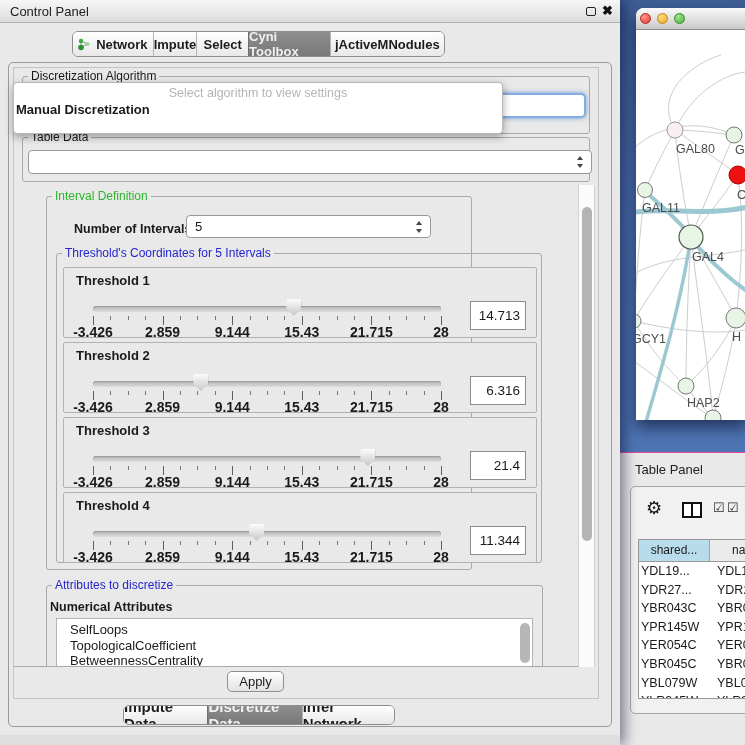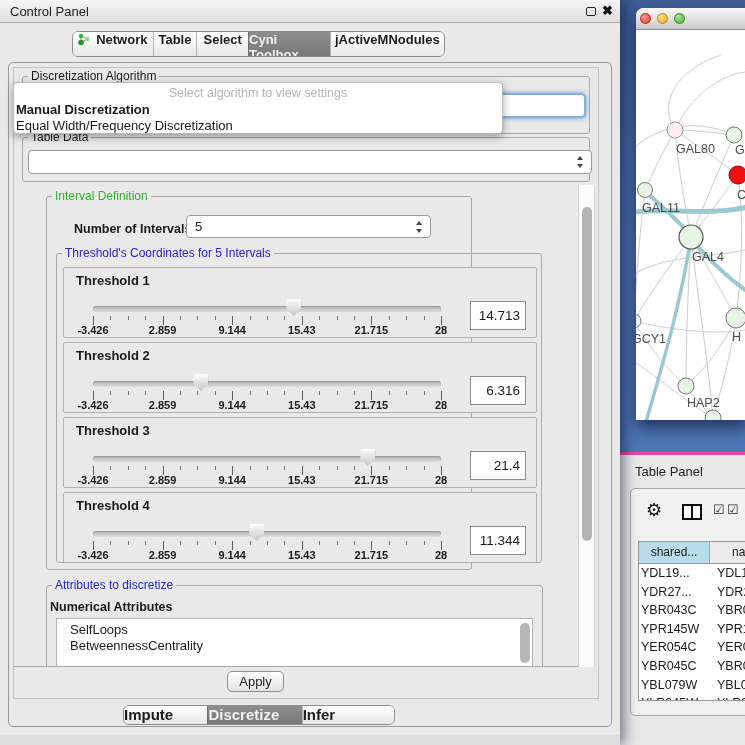--- a/index.html
+++ b/index.html
@@ -9,21 +9,21 @@
   .abs { position:absolute; }
 
   
   .control-panel { left:0; top:0; width:620px; height:745px; background:#e9e9e9; box-shadow:5px 0 12px rgba(0,0,40,.45); z-index:2; }
   .cp-titlebar { left:0; top:0; width:620px; height:23px; background:linear-gradient(#f6f6f6,#dddddd); border-bottom:1px solid #b0b0b0; }
   .cp-title { left:10px; top:4px; font-size:13px; color:#222; }
   .float-btn { right:24px; top:7px; width:10px; height:9px; border:1.5px solid #222; border-radius:2px; }
   .close-btn { right:7px; top:4px; font-size:13px; font-weight:bold; color:#111; line-height:14px; }
 
   .tabgroup { display:flex; border:1px solid #8e8e8e; border-radius:6px; overflow:hidden; background:#fff; }
-  .tabseg { display:flex; align-items:flex-start; justify-content:center; gap:5px; font-size:13px; font-weight:600; color:#1c1c1c;
+  .tabseg { display:flex; align-items:center; justify-content:center; gap:5px; font-size:13px; font-weight:600; color:#1c1c1c;
             background:linear-gradient(#ffffff,#e8e8e8); border-left:1px solid #b5b5b5; cursor:default; }
   .tabseg:first-child { border-left:none; }
   .tabseg.sel { background:linear-gradient(#8e8e8e,#787878); color:#f0f0f0; border-left-color:#6f6f6f; }
   .top-tabs { left:72px; top:31px; width:373px; height:26px; }
   .bottom-tabs { left:123px; top:705px; width:272px; height:20px; }
   .bottom-tabs .tabseg { font-size:15px; }
 
   .outer-panel { left:8px; top:62px; width:604px; height:665px; border:1px solid #9a9a9a; border-radius:5px; }
   .inner-panel { left:13px; top:67px; width:586px; height:632px; border:1px solid #c3c3c3; background:#e9e9e9; }
 
@@ -59,21 +59,21 @@
 
   .th-box { position:absolute; left:6px; width:474px; height:71px; border:1px solid #b2b2b2; border-radius:2px; background:#e9e9e9; }
   .th-label { position:absolute; left:12px; top:5px; font-weight:bold; font-size:13px; }
   .th-track { position:absolute; left:29px; top:38px; width:348px; height:6px; border-radius:3px; background:linear-gradient(#b2b2b2,#dedede); box-shadow:inset 0 1px 1px #9a9a9a; }
   .th-thumb { position:absolute; top:31px; width:15px; height:17px; background:linear-gradient(#fdfdfd,#c6c6c6);
               clip-path:polygon(8% 0,92% 0,100% 12%,100% 58%,50% 100%,0 58%,0 12%); filter:drop-shadow(0 0 1px #777); }
   .th-ticks { position:absolute; left:29px; top:48px; width:349px; height:10px; }
   .tick { position:absolute; top:0; width:1px; height:9px; background:#5e5e5e; }
   .tick.minor { height:4px; background:#787878; }
   .th-ticklabels { position:absolute; left:29px; top:56px; width:349px; height:12px; }
-  .th-ticklabels span { position:absolute; transform:translateX(-50%); font-size:11px; font-weight:bold; white-space:nowrap; }
+  .th-ticklabels span { position:absolute; transform:translateX(-50%); font-size:14px; font-weight:bold; white-space:nowrap; }
   .th-value { position:absolute; left:406px; top:33px; width:56px; height:29px; background:#fff; border:1px solid #8d8d8d; font-size:13.5px; text-align:right; padding-right:5px; line-height:27px; }
 
   .attr-group { left:32px; top:400px; width:497px; height:140px; }
   .attr-sub { position:absolute; left:3px; top:14px; font-weight:bold; font-size:12.5px; }
   .attr-list { position:absolute; left:9px; top:32px; width:477px; height:78px; background:#fff; border:1px solid #b5b5b5; overflow:hidden; }
   .attr-item { padding-left:13px; font-size:13px; line-height:15.5px; }
   .attr-list .pad { height:3px; }
   .lthumb { position:absolute; left:463px; top:4px; width:10px; height:40px; background:#b6b6b6; border-radius:5px; }
 
   .apply-btn { left:227px; top:671px; width:57px; height:21px; background:linear-gradient(#ffffff,#e2e2e2); border:1px solid #8f8f8f; border-radius:5px; font-size:13px; text-align:center; line-height:19px; }
@@ -82,21 +82,21 @@
   
   .desktop { left:620px; top:0; width:125px; height:455px; background:linear-gradient(180deg,#3e5e95 0%,#4a70ad 45%,#4e76b4 100%); }
   .net-window { left:636px; top:8px; width:112px; height:412px; border-radius:8px 0 0 0; box-shadow:0 8px 16px rgba(0,0,30,.55); background:#fff; }
   .net-titlebar { left:0; top:0; width:100%; height:22px; background:linear-gradient(#fafafa,#c9c9c9); border-bottom:1px solid #8f8f8f; border-radius:8px 0 0 0; }
   .light { position:absolute; top:5px; width:11px; height:11px; border-radius:50%; }
   .light.red { left:4px; background:radial-gradient(circle at 35% 30%,#ff958d,#e23a2f); border:1px solid #b1271d; }
   .light.yellow { left:21px; background:radial-gradient(circle at 35% 30%,#ffdd7a,#efa422; ); border:1px solid #c0891c; background:radial-gradient(circle at 35% 30%,#ffdd7a,#efa422); }
   .light.green { left:38px; background:radial-gradient(circle at 35% 30%,#a8e295,#46b637); border:1px solid #2f8f25; }
   .net-canvas { left:0; top:22px; width:109px; height:390px; background:#fff; overflow:hidden; }
 
-  .tp-region { left:620px; top:452px; width:125px; height:293px; background:#e9e9e9; border-top:3px solid #ec4899; }
+  .tp-region { left:620px; top:452px; width:125px; height:293px; background:#e9e9e9; border-top:1px solid #ec4899; }
   .tp-title { left:15px; top:9px; font-size:13px; color:#222; }
   .tp-frame { left:10px; top:33px; width:117px; height:228px; border:1px solid #a8a8a8; border-radius:5px 0 0 5px; background:#f1f1f1; }
   .gear { left:15px; top:12px; font-size:18px; color:#1a1a1a; line-height:18px; }
   .colicon { left:51px; top:15px; width:20px; height:16px; border:2px solid #111; background:#fff; }
   .colicon:before { content:""; position:absolute; left:50%; top:0; width:2px; height:100%; background:#111; transform:translateX(-1px); }
   .chk { font-size:13px; color:#2a2a2a; top:14px; line-height:14px; }
   .tp-table { left:7px; top:52px; width:110px; height:160px; border:1px solid #999; background:#fff; overflow:hidden; }
   .tp-header { position:absolute; left:0; top:0; width:100%; height:22px; display:flex; border-bottom:1px solid #999; font-size:12px; }
   .tp-h1 { width:71px; background:#b9dcec; border-right:1px solid #8fa9b7; text-align:center; line-height:21px; }
   .tp-h2 { flex:1; background:#ebebeb; line-height:21px; padding-left:22px; }
@@ -124,21 +124,21 @@
           <line x1="3" y1="4" x2="9.5" y2="7" stroke="#8a8a8a" stroke-width="1"></line>
           <line x1="3" y1="10.5" x2="9.5" y2="7" stroke="#8a8a8a" stroke-width="1"></line>
           <line x1="3" y1="4" x2="3" y2="10.5" stroke="#8a8a8a" stroke-width="1"></line>
           <circle cx="3" cy="4" r="2.2" fill="#3fae3f"></circle>
             <circle cx="3" cy="10.5" r="2.8" fill="#2f8f2f"></circle>
             <circle cx="9.5" cy="7" r="2" fill="#98d498"></circle>
         </svg>
         <span>Network</span>
       </div>
       <div class="tabseg" style="width:44px">
-          <span>Table</span>
+          <span>Impute</span>
         </div>
       <div class="tabseg" style="width:52px">
           <span>Select</span>
         </div>
       <div class="tabseg sel" style="width:82px">
           <span>Cyni Toolbox</span>
         </div>
       <div class="tabseg" style="width:115px">
           <span>jActiveMNodules</span>
         </div>
@@ -323,20 +323,21 @@
         </div>
       </div>
 
       <div class="group attr-group">
         <span class="glabel blue">Attributes to discretize</span>
         <span class="attr-sub">Numerical Attributes</span>
         <div class="attr-list">
           <div class="pad"></div>
           <div>
               <div class="attr-item">SelfLoops</div>
+              <div class="attr-item">TopologicalCoefficient</div>
               <div class="attr-item">BetweennessCentrality</div>
             </div>
           <div class="lthumb"></div>
         </div>
       </div>
 
     </div>
     <div class="abs vscroll">
       <div class="abs vthumb"></div>
     </div>
@@ -352,21 +353,20 @@
         </div>
       <div class="tabseg" style="width:93px">
           <span>Infer Network</span>
         </div>
     </div>
     <div class="abs cp-bottom-strip"></div>
 
     <div class="abs popup">
       <div class="popup-ph">Select algorithm to view settings</div>
       <div class="popup-i1">Manual Discretization</div>
-      <div class="popup-i2">Equal Width/Frequency Discretization</div>
     </div>
   </div>
 
   <div class="abs desktop"></div>
 
   <div class="abs net-window">
     <div class="abs net-titlebar">
       <span class="light red"></span>
       <span class="light yellow"></span>
       <span class="light green"></span>

